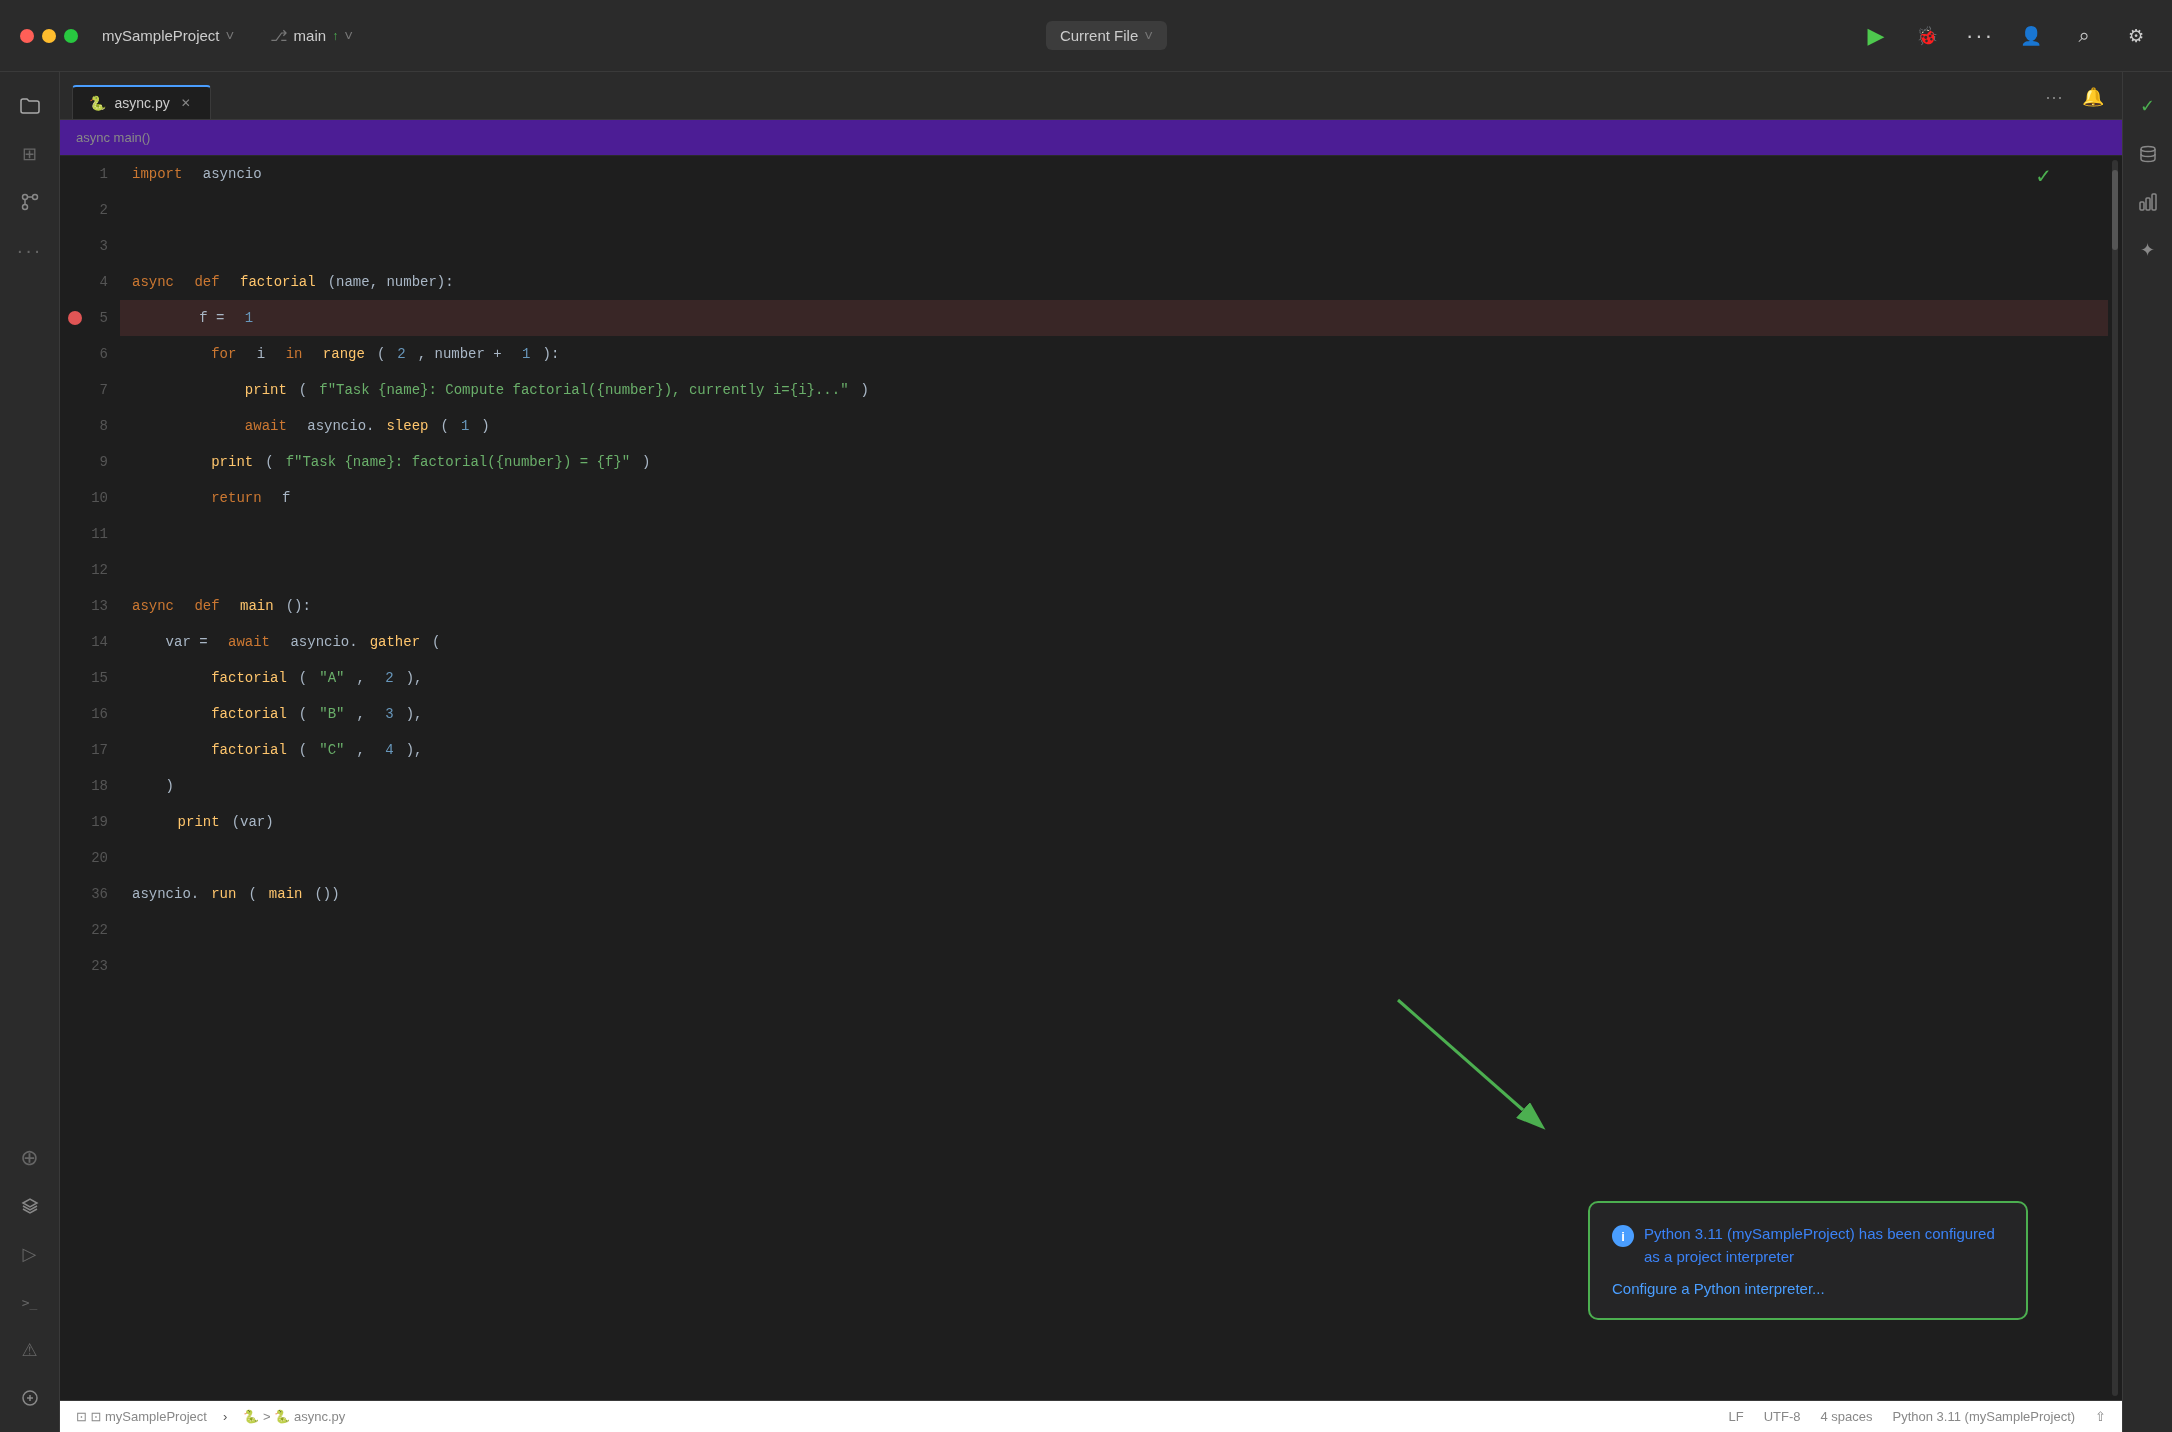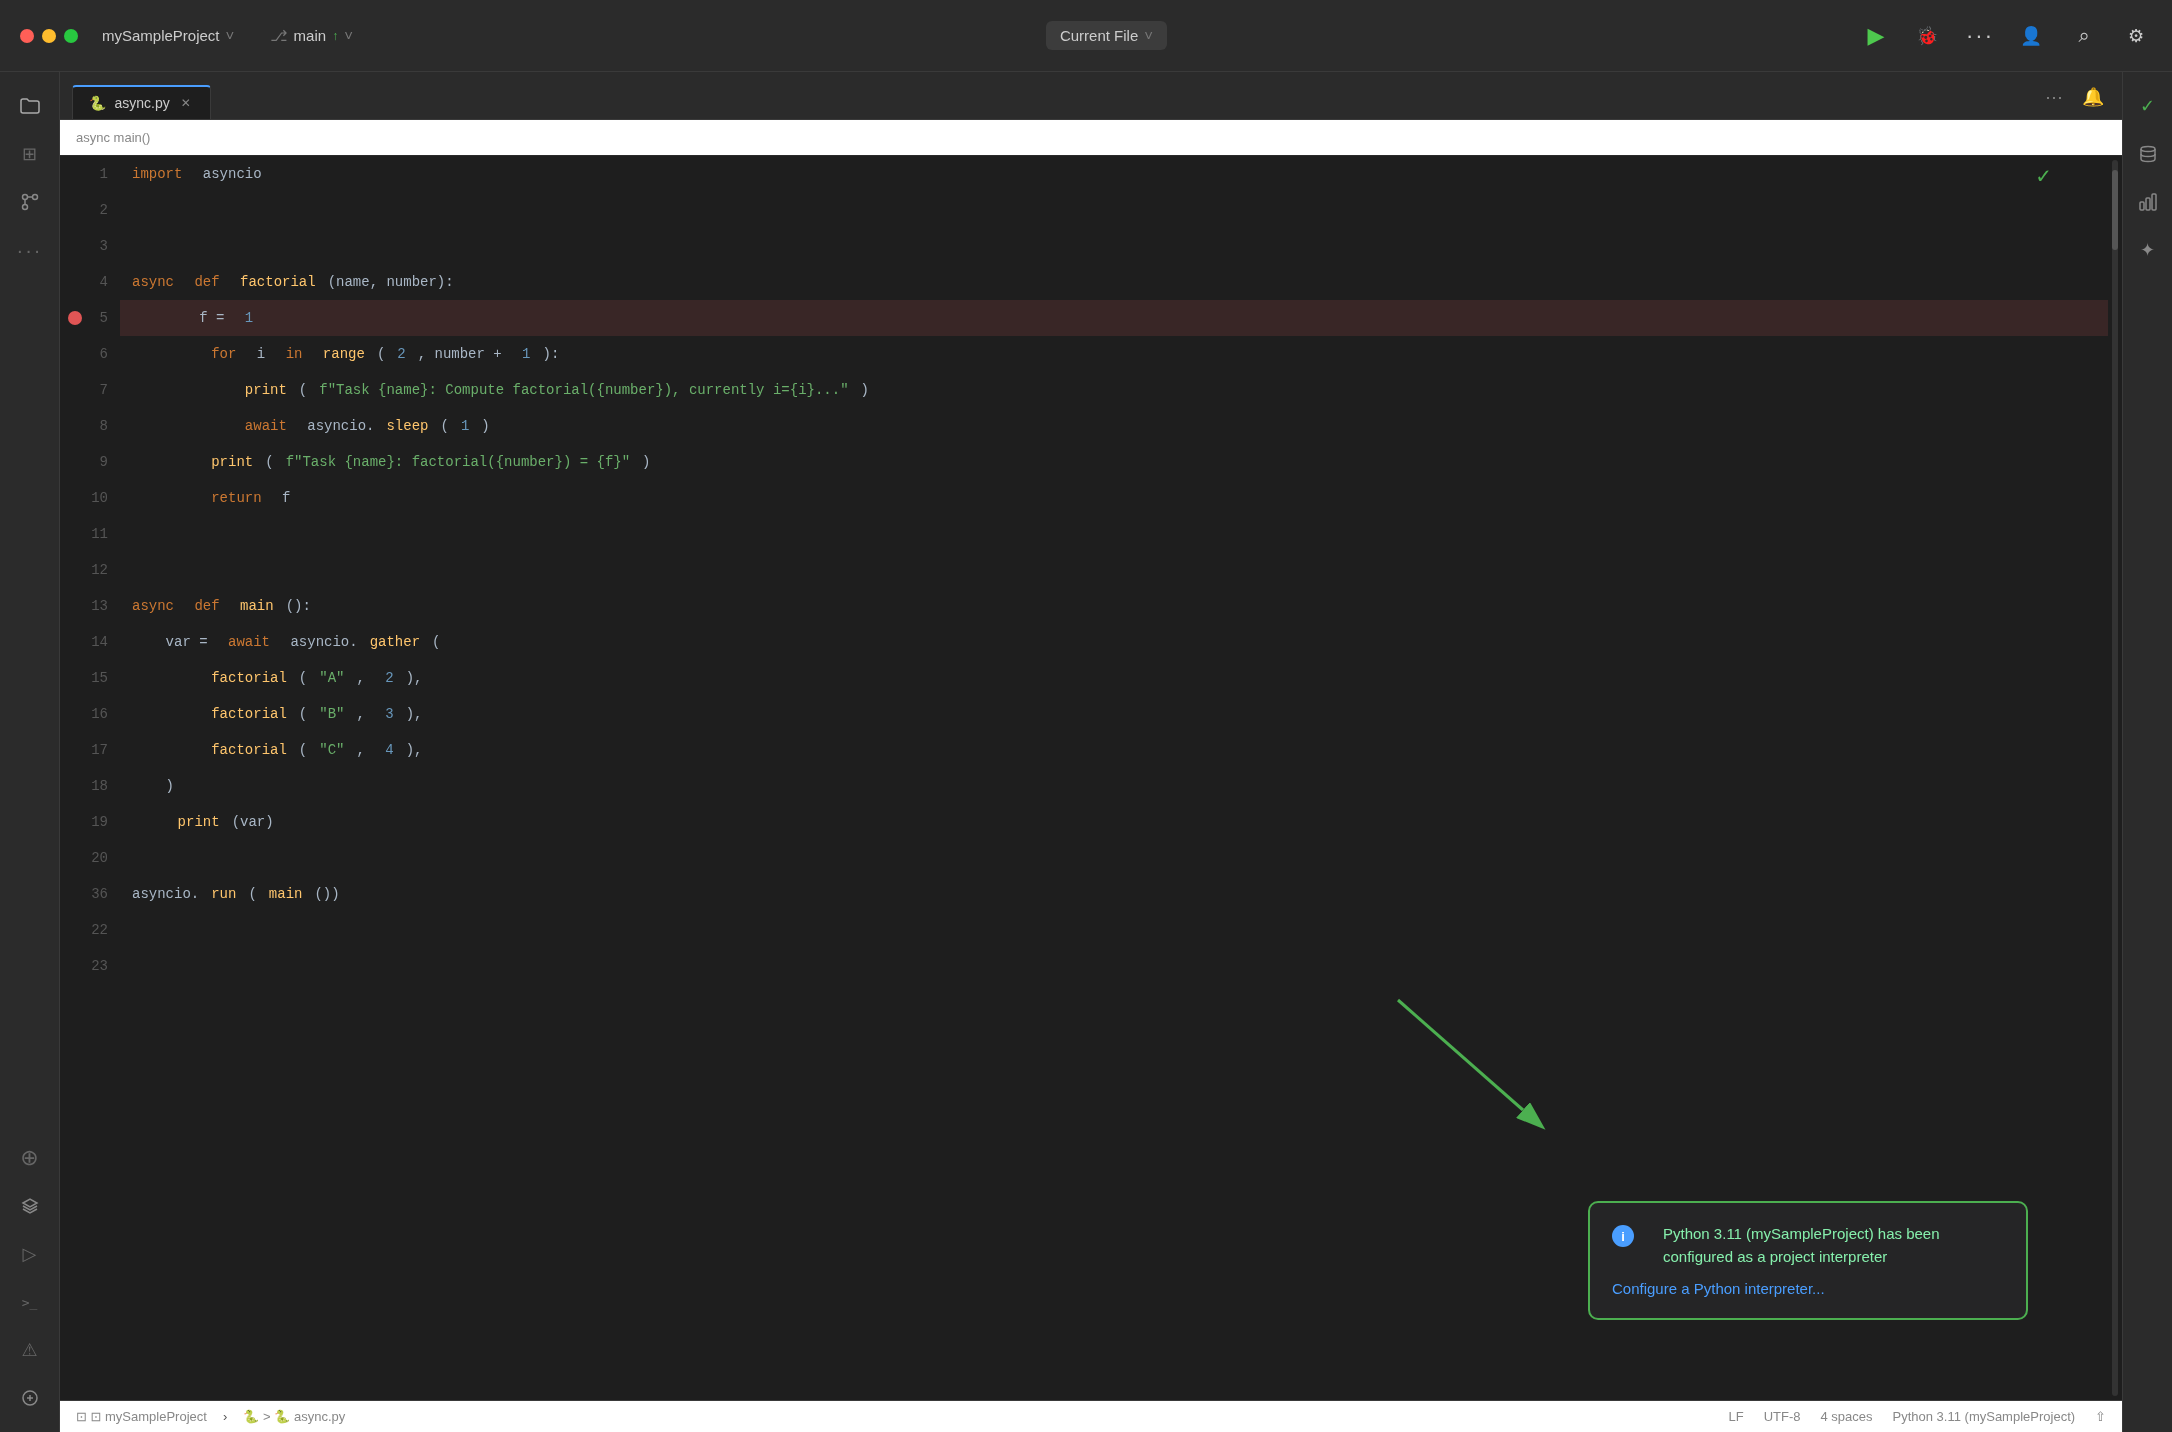--- a/index.html
+++ b/index.html
@@ -331,24 +331,23 @@
       display: flex;
       align-items: center;
       justify-content: center;
       color: white;
       font-size: 13px;
       font-weight: bold;
       flex-shrink: 0;
       margin-top: 2px;
     }
     .tooltip-text {
-      color: #86efac;
+      color: #3b82f6;
       font-size: 15px;
       line-height: 1.5;
-      margin-left: 19px;
     }
     .tooltip-link {
       color: #4a9eff;
       font-size: 15px;
       cursor: pointer;
       text-decoration: none;
     }
 
     
     .kw { color: #cc7832; }
@@ -362,21 +361,21 @@
       position: absolute;
       right: 70px;
       top: 8px;
       color: #4caf50;
       font-size: 20px;
     }
 
     
     .breadcrumb-bar {
       height: 36px;
-      background: #ffffff;
+      background: #4c1d95;
       display: flex;
       align-items: center;
       padding: 0 16px;
       border-bottom: 1px solid #2a2a2a;
       flex-shrink: 0;
     }
     .breadcrumb-text {
       color: #888;
       font-size: 13px;
     }

